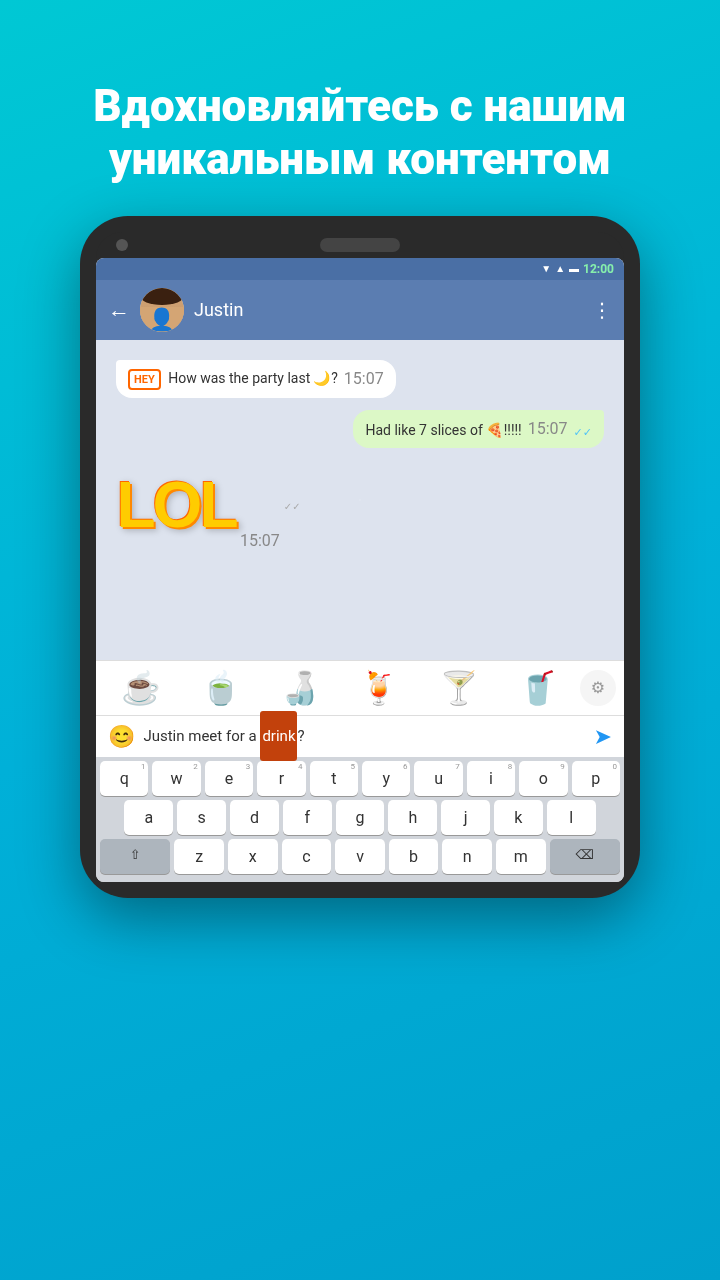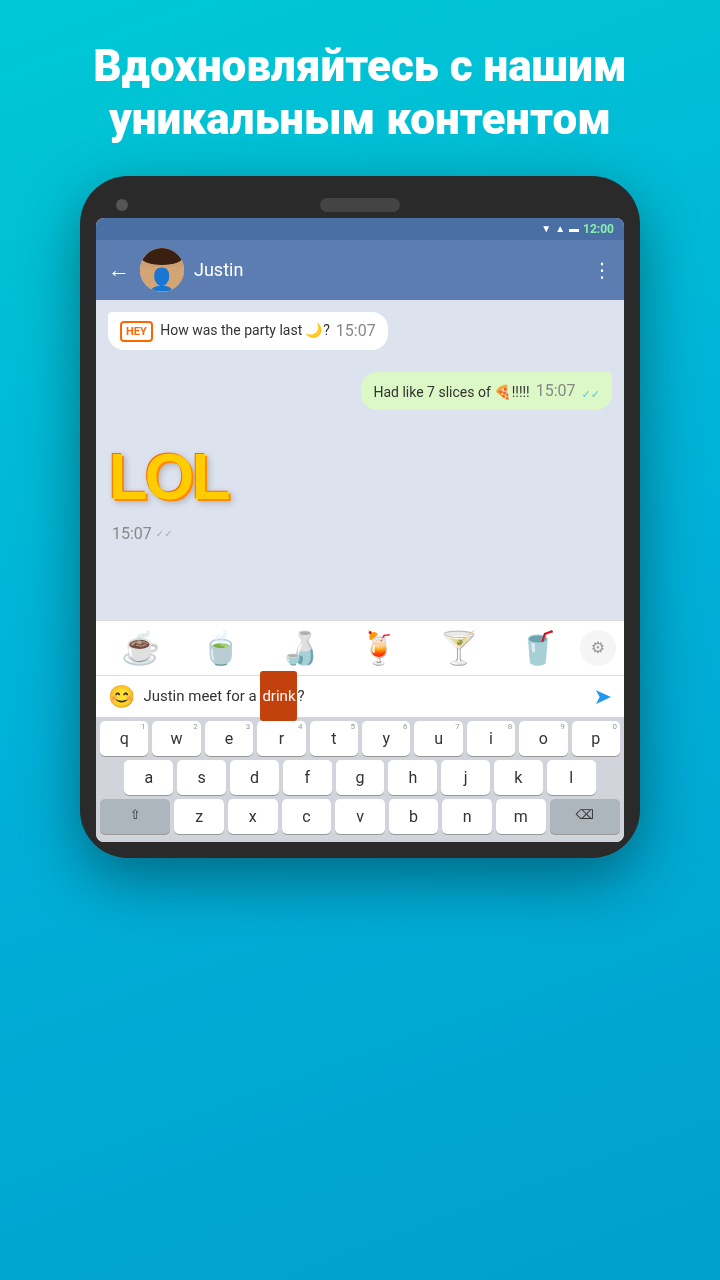--- a/index.html
+++ b/index.html
@@ -15,20 +15,21 @@
       position: relative;
     }
 
     .header-text {
       color: white;
       font-size: 44px;
       font-weight: 900;
       text-align: center;
       padding: 40px 60px 30px;
       line-height: 1.2;
+      margin-top: 40px;
     }
 
     .phone-wrapper {
       width: 560px;
       background: #2a2a2a;
       border-radius: 48px;
       padding: 16px;
       box-shadow: 0 20px 60px rgba(0,0,0,0.4);
       position: relative;
     }
@@ -141,24 +142,24 @@
 
     .menu-dots {
       color: white;
       font-size: 20px;
       cursor: pointer;
     }
 
     .chat-area {
       background: #dde3ee;
       min-height: 320px;
-      padding: 12px;
+      padding: 20px;
       display: flex;
       flex-direction: column;
-      gap: 22px;
+      gap: 12px;
       position: relative;
       background-image: radial-gradient(circle, rgba(255,255,255,0.1) 1px, transparent 1px);
     }
 
     .message-bubble {
       max-width: 80%;
       padding: 8px 12px;
       border-radius: 16px;
       font-size: 14px;
       position: relative;
@@ -215,21 +216,21 @@
       display: flex;
       align-items: center;
       justify-content: center;
       font-size: 60px;
       filter: drop-shadow(2px 2px 3px rgba(0,0,0,0.2));
     }
 
     .lol-bubble-wrapper {
       align-self: flex-start;
       display: flex;
-      flex-direction: column;
+      flex-direction: row;
     }
 
     .lol-time-row {
       display: flex;
       align-items: center;
       gap: 4px;
       padding-left: 4px;
       padding-top: 2px;
     }
 

